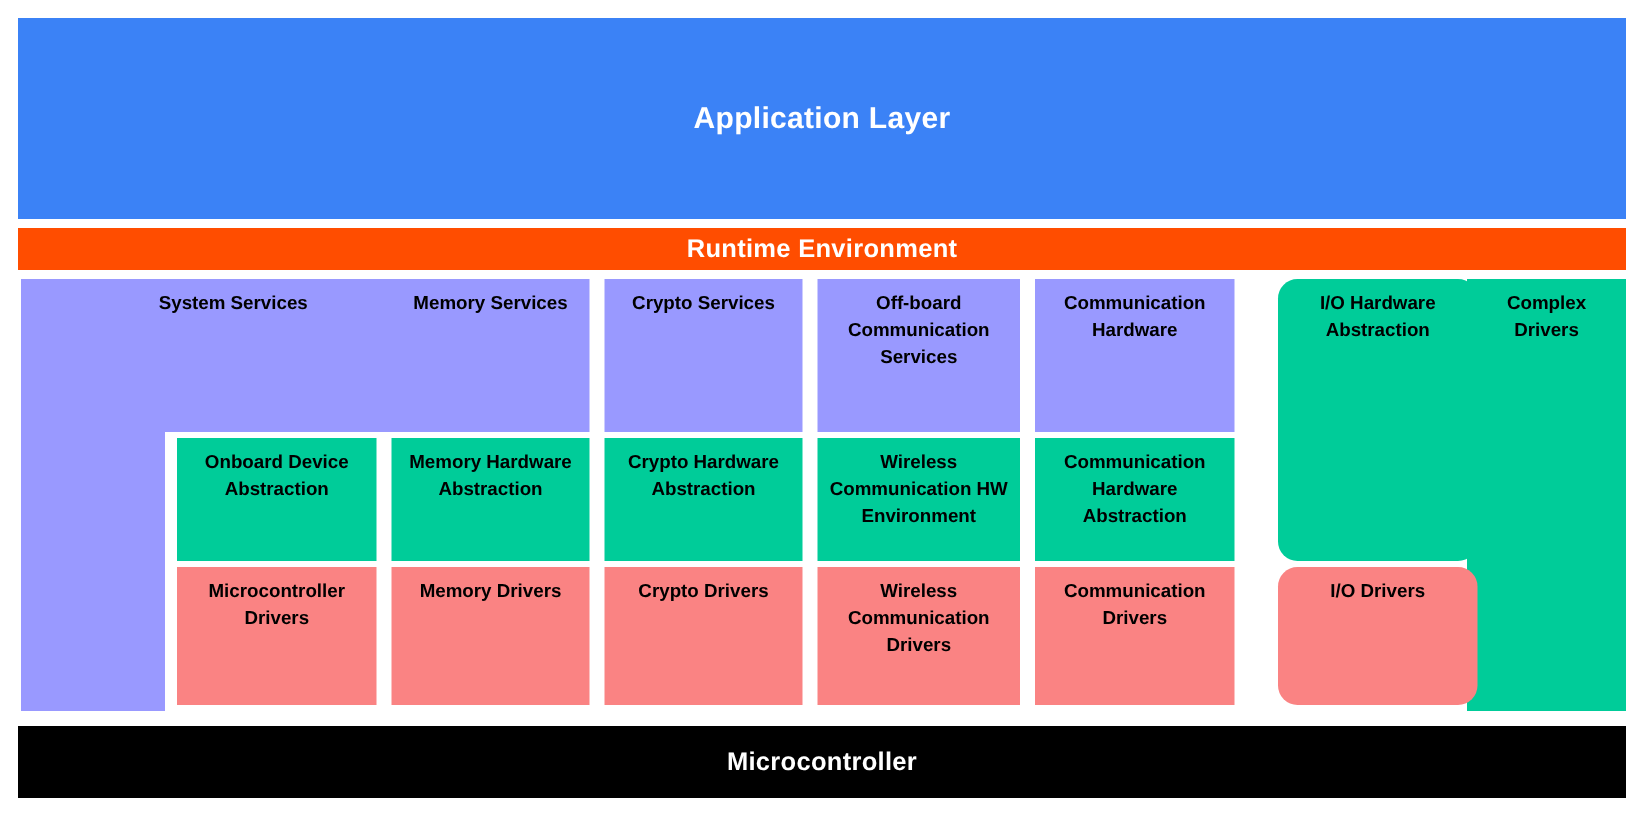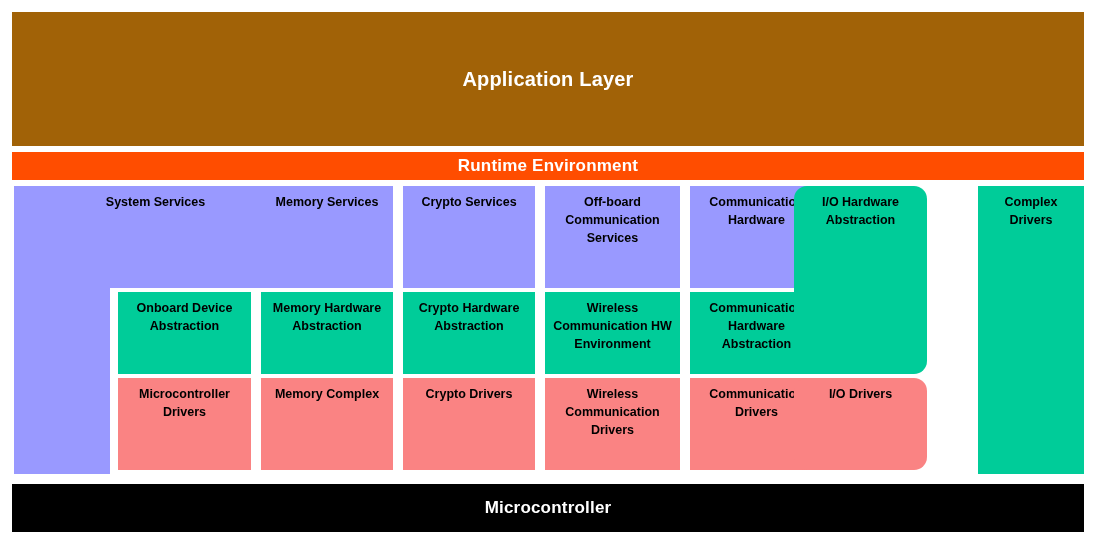--- a/index.html
+++ b/index.html
@@ -26,21 +26,21 @@
     align-items: center;
     justify-content: center;
     font-weight: bold;
     letter-spacing: 0.2px;
   }
   .band-app {
     left: 12px;
     top: 12px;
     width: 1072px;
     height: 134px;
-    background: #a16207;
+    background: #3b82f6;
     color: #ffffff;
     font-size: 20px;
   }
   .band-rte {
     left: 12px;
     top: 152px;
     width: 1072px;
     height: 28px;
     background: #ff4d00;
     color: #ffffff;
@@ -86,21 +86,21 @@
   
   .r-io   { top: 186px; height: 188px; }
   .r-cplx { top: 186px; height: 288px; }
 
   
   .k1 { left: 118px; width: 133px; }
   .k2 { left: 261px; width: 132px; }
   .k3 { left: 403px; width: 132px; }
   .k4 { left: 545px; width: 135px; }
   .k5 { left: 690px; width: 133px; }
-  .k6 { left: 794px; width: 133px; border-radius: 13px; }
+  .k6 { left: 852px; width: 133px; border-radius: 13px; }
   .k7 { left: 978px; width: 106px; }
 </style>
 </head>
 <body>
 
 <div id="diagram">
 
   <div class="band band-app">Application Layer</div>
 
   <div class="band band-rte">Runtime Environment</div>
@@ -116,21 +116,21 @@
 
   <div class="cell svc r1 k2">Memory Services</div>
   <div class="cell svc r1 k3">Crypto Services</div>
   <div class="cell svc r1 k4">Off-board Communication Services</div>
   <div class="cell svc r1 k5">Communication Hardware</div>
 
   <div class="cell abs r-io k6">I/O Hardware Abstraction</div>
   <div class="cell abs r-cplx k7">Complex Drivers</div>
 
   <div class="cell drv r3 k1">Microcontroller Drivers</div>
-  <div class="cell drv r3 k2">Memory Complex</div>
+  <div class="cell drv r3 k2">Memory Drivers</div>
   <div class="cell drv r3 k3">Crypto Drivers</div>
   <div class="cell drv r3 k4">Wireless Communication Drivers</div>
   <div class="cell drv r3 k5">Communication Drivers</div>
   <div class="cell drv r3 k6">I/O Drivers</div>
 
   <div class="band band-mcu">Microcontroller</div>
 
 </div>
 
 </body></html>

